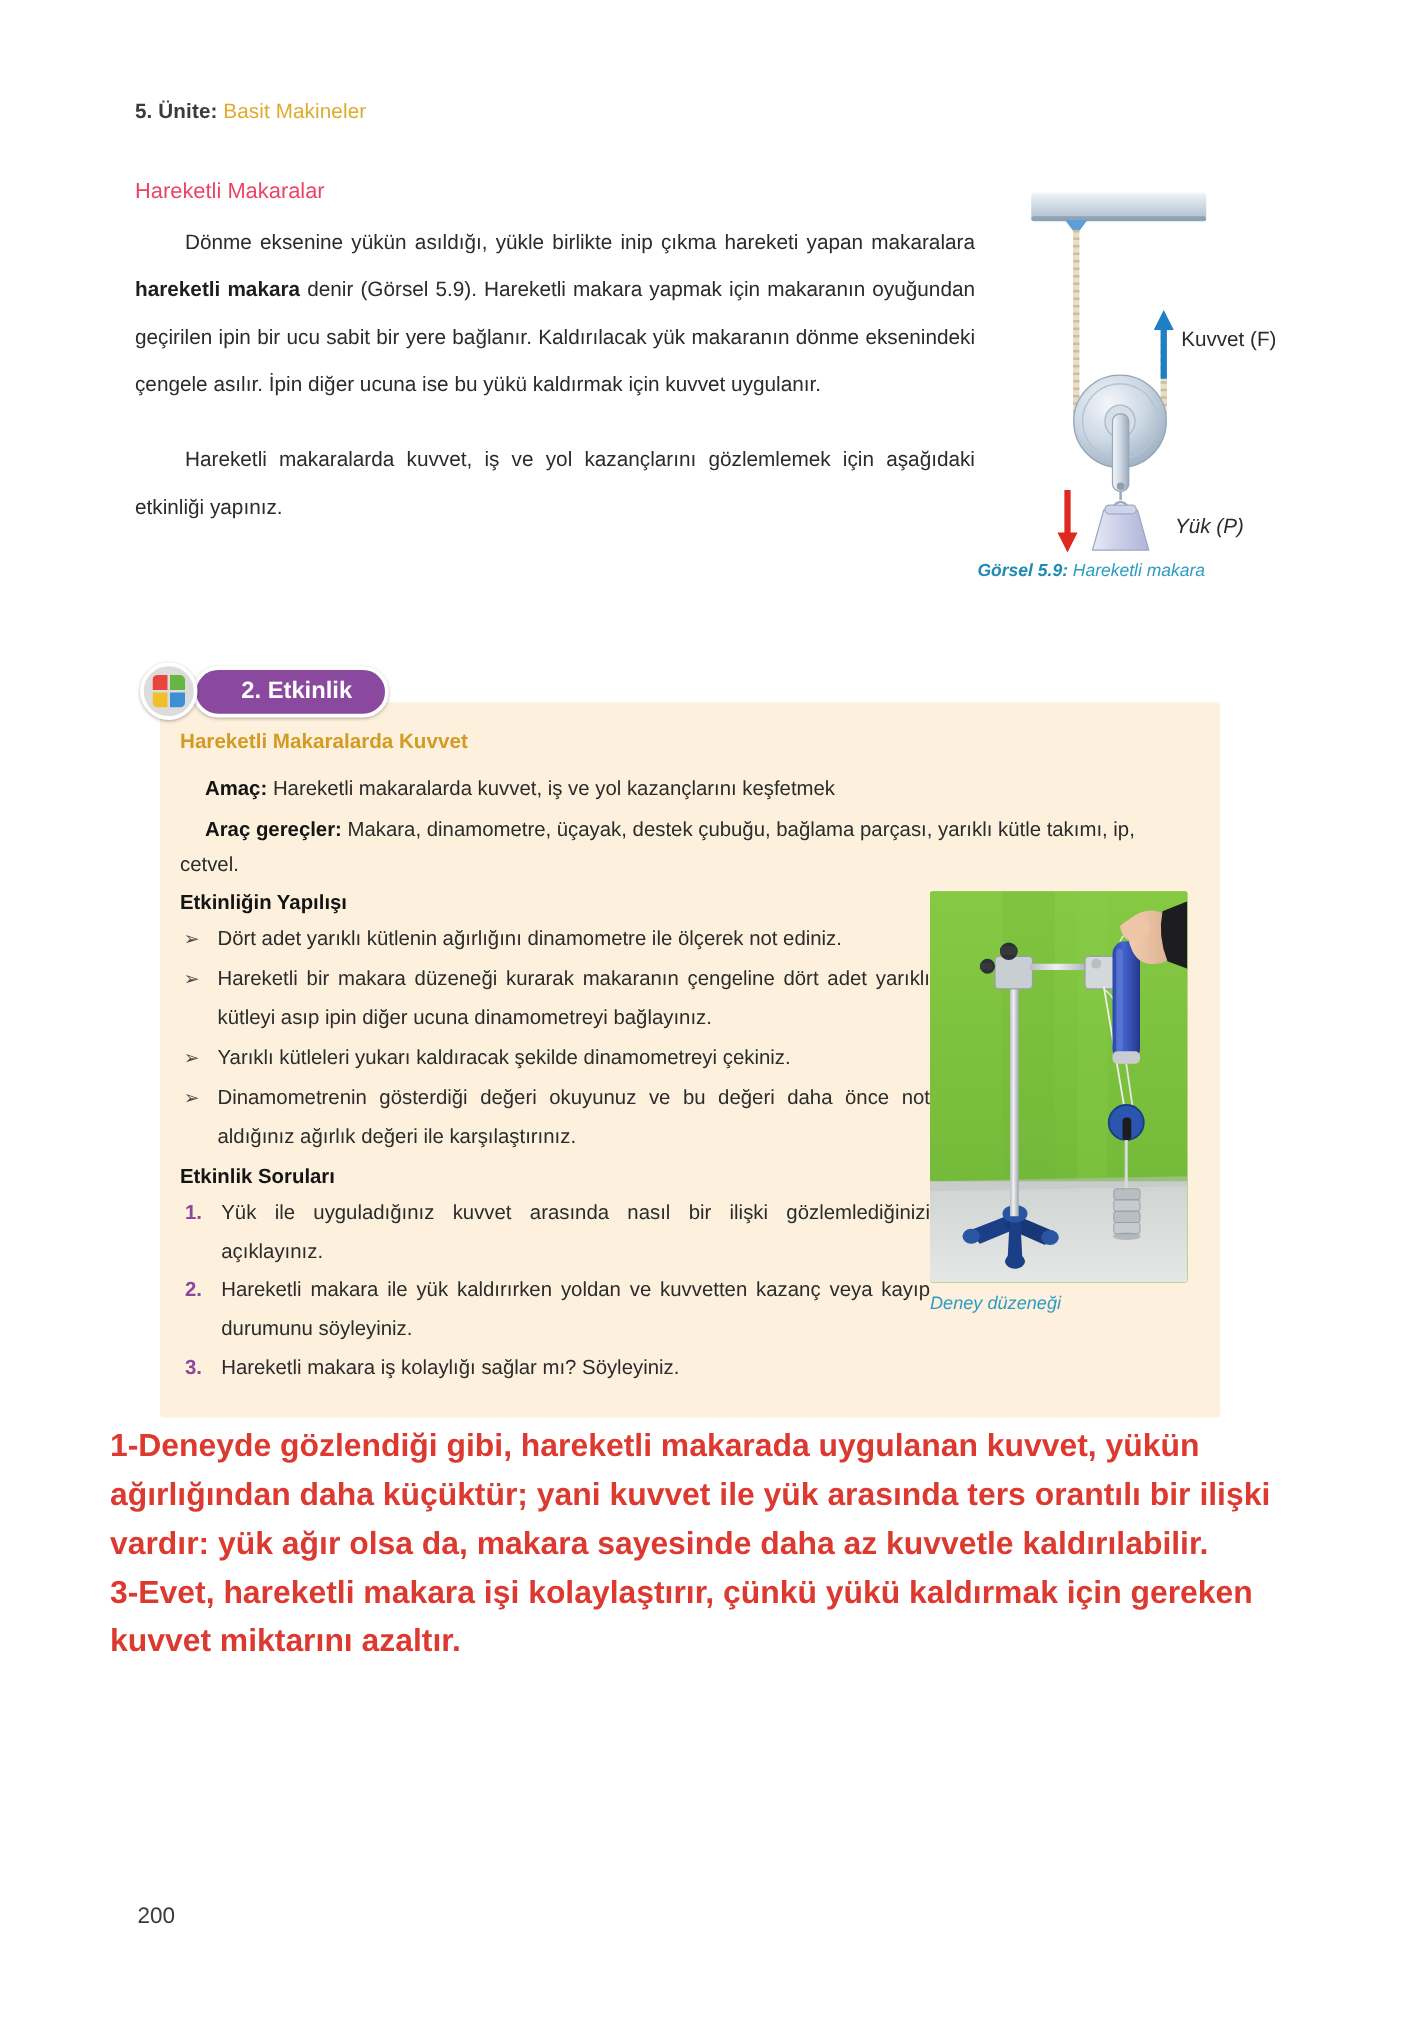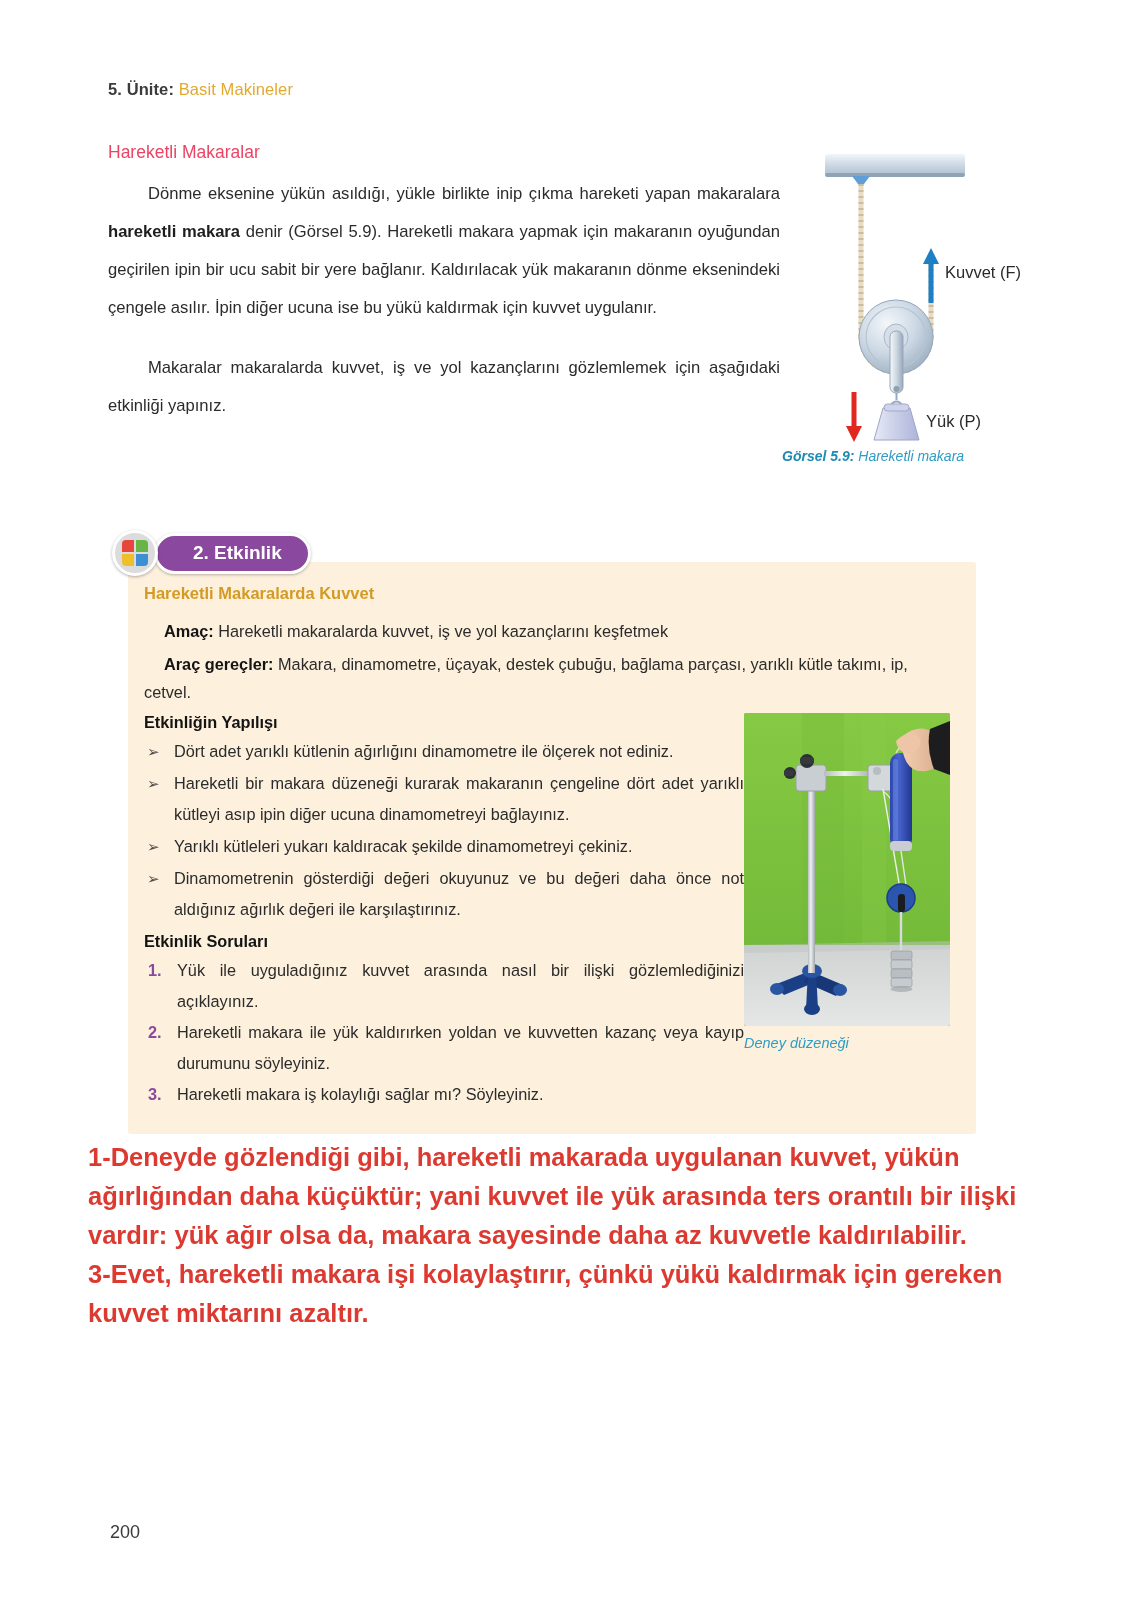--- a/index.html
+++ b/index.html
@@ -254,21 +254,21 @@
 
   <div class="runhead">
     <span class="unit">5. Ünite:</span>
     <span class="unit-name">Basit Makineler</span>
   </div>
 
   <div class="sec-heading">Hareketli Makaralar</div>
 
   <div class="bodycol">
     <p><span>Dönme eksenine yükün asıldığı, yükle birlikte inip çıkma hareketi yapan makaralara </span><b>hareketli makara</b><span> denir (Görsel 5.9). Hareketli makara yapmak için makaranın oyuğundan geçirilen ipin bir ucu sabit bir yere bağlanır. Kaldırılacak yük makaranın dönme eksenindeki çengele asılır. İpin diğer ucuna ise bu yükü kaldırmak için kuvvet uygulanır.</span></p>
-    <p>Makaralar makaralarda kuvvet, iş ve yol kazançlarını gözlemlemek için aşağıdaki etkinliği yapınız.</p>
+    <p>Hareketli makaralarda kuvvet, iş ve yol kazançlarını gözlemlemek için aşağıdaki etkinliği yapınız.</p>
   </div>
 
   <div class="figure">
     <div class="art">
       <svg width="250" height="305" viewBox="0 0 250 305">
         <defs>
           <linearGradient id="ceil" x1="0" y1="0" x2="0" y2="1">
             <stop offset="0%" stop-color="#f2f6f9"></stop>
             <stop offset="45%" stop-color="#cfdbe6"></stop>
             <stop offset="100%" stop-color="#aebecd"></stop>
@@ -316,21 +316,21 @@
         <path d="M103,268 L130,268 L139,300 L94,300 Z" fill="url(#weightg)" stroke="#9ea4c9" stroke-width="1"></path>
         <rect x="104" y="264" width="25" height="7" rx="3.5" fill="#cfd4ea" stroke="#a2a8cc" stroke-width="1"></rect>
 
         <line x1="151" y1="163" x2="151" y2="118" stroke="#1d7fc4" stroke-width="5"></line>
         <polygon points="151,108 143,124 159,124" fill="#1d7fc4"></polygon>
 
         <line x1="74" y1="252" x2="74" y2="290" stroke="#e02720" stroke-width="5"></line>
         <polygon points="74,302 66,286 82,286" fill="#e02720"></polygon>
       </svg>
       <span class="lbl" style="left:165px; top:123px;">Kuvvet (F)</span>
-      <span class="lbl" style="left:146px; top:272px;">Yük (P)</span>
+      <span class="lbl" style="left:160px; top:272px;font-style:italic;">Yük (P)</span>
     </div>
   </div>
   <div class="fig-caption">
     <b>Görsel 5.9:</b><span> Hareketli makara</span>
   </div>
 
   <div class="badge">
     <div class="badge-ico">
       <span class="puzzle">
         <i class="pz-r"></i>

